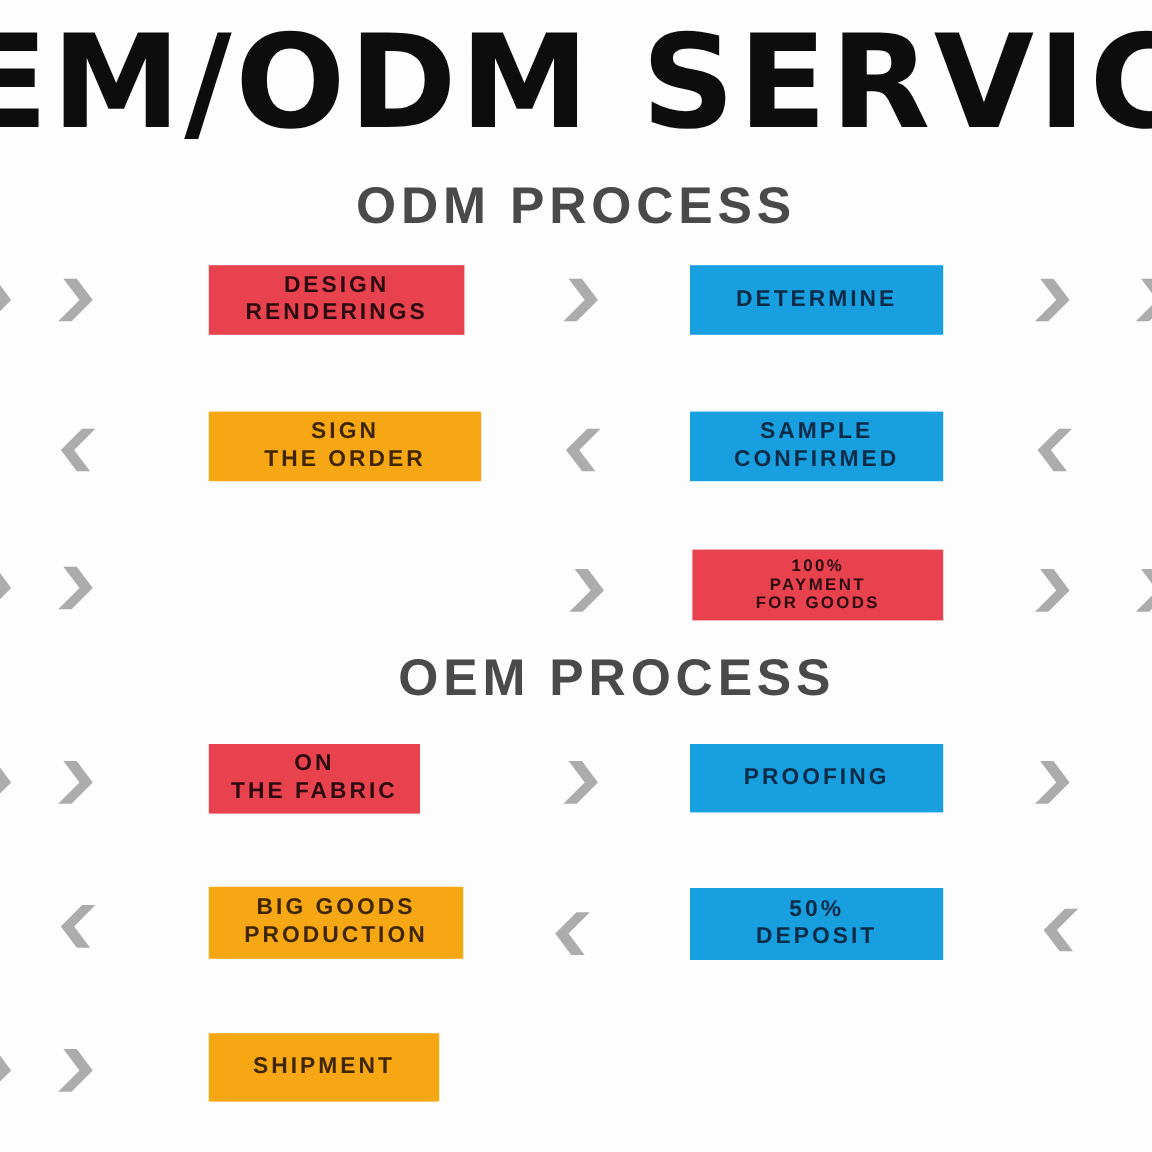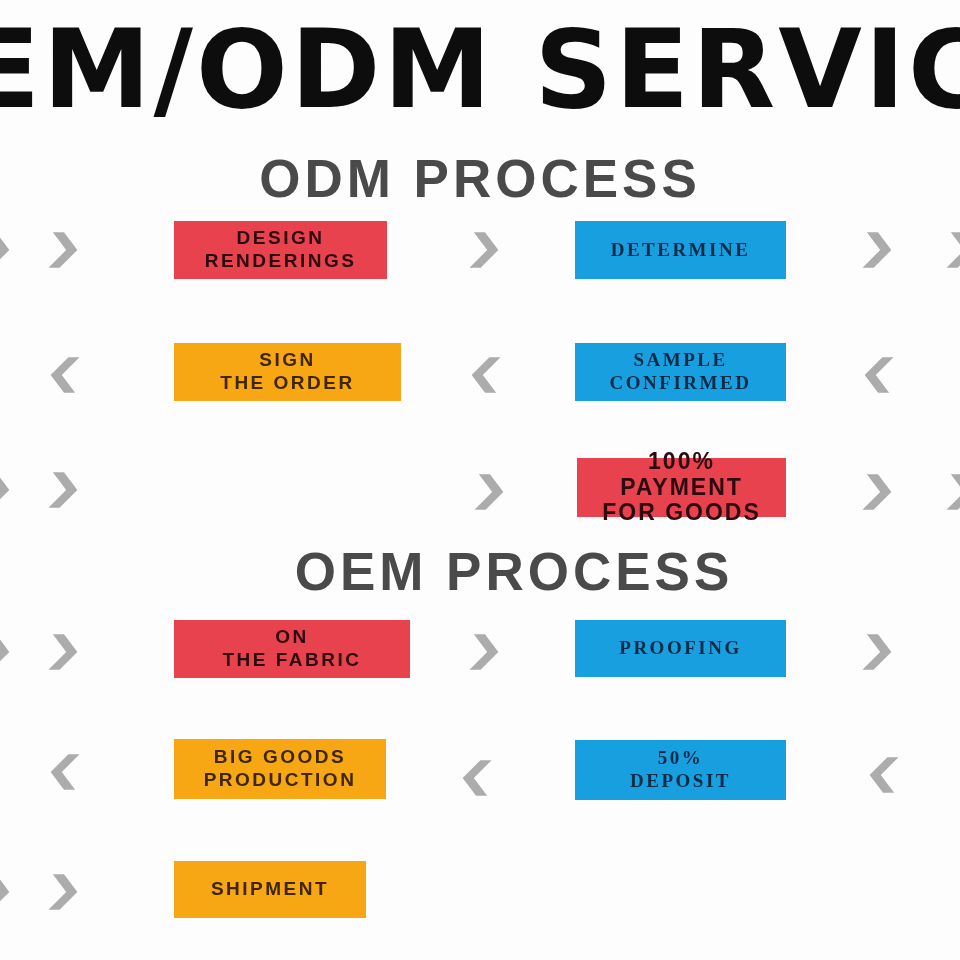--- a/index.html
+++ b/index.html
@@ -13,34 +13,34 @@
   .stage{position:absolute;top:0;left:0;width:960px;height:960px;overflow:hidden;}
 
   .title{
     position:absolute;top:6px;left:50%;transform:translateX(-50.9%);
     white-space:nowrap;font-family:"DejaVu Sans","Liberation Sans",sans-serif;
     font-weight:bold;font-size:108px;letter-spacing:3px;color:var(--c-title);
     line-height:1.18;
   }
   .section-heading{
     position:absolute;left:0;width:960px;text-align:center;
-    font-weight:bold;font-size:53px;letter-spacing:4px;color:var(--c-heading);
+    font-weight:bold;font-size:43px;letter-spacing:4px;color:var(--c-heading);
   }
   .heading-odm{top:148px;}
   .heading-oem{top:541px;padding-left:34px;}
 
   .box{
     position:absolute;display:flex;align-items:center;justify-content:center;
     text-align:center;font-weight:bold;font-size:19px;letter-spacing:2.5px;
     line-height:1.2;white-space:pre-line;
   }
-  .box.small{font-size:23px;line-height:1.12;letter-spacing:2px;}
+  .box.small{font-size:14px;line-height:1.12;letter-spacing:2px;}
   .c-red{background:var(--c-red);color:var(--c-red-text);}
   .c-orange{background:var(--c-orange);color:var(--c-orange-text);}
-  .c-blue{background:var(--c-blue);color:var(--c-blue-text);font-family:Liberation Serif, serif;}
+  .c-blue{background:var(--c-blue);color:var(--c-blue-text);}
 
   .arrow{position:absolute;width:36px;height:40px;}
   .arrow svg{width:100%;height:100%;display:block;}
   .arrow.right{transform:skewX(-7deg);}
   .arrow.left{transform:skewX(-7deg) scaleX(-1);}
   .arrow path{fill:var(--c-arrow);}
 </style>
 </head>
 <body>
 
@@ -133,21 +133,21 @@
   <span class="arrow right" style="left:-22px;top:632px">
       <svg viewBox="0 0 32 36" xmlns="http://www.w3.org/2000/svg">
   <path d="M4 2 L14 2 L28 18 L14 34 L4 34 L18 18 Z"></path>
 </svg>
     </span>
   <span class="arrow right" style="left:46px;top:632px">
       <svg viewBox="0 0 32 36" xmlns="http://www.w3.org/2000/svg">
   <path d="M4 2 L14 2 L28 18 L14 34 L4 34 L18 18 Z"></path>
 </svg>
     </span>
-  <div class="box c-red" style="left:174px;top:620px;width:236px;height:58px">ON
+  <div class="box c-red" style="left:174px;top:620px;width:176px;height:58px">ON
 THE FABRIC</div>
   <span class="arrow right" style="left:467px;top:632px">
       <svg viewBox="0 0 32 36" xmlns="http://www.w3.org/2000/svg">
   <path d="M4 2 L14 2 L28 18 L14 34 L4 34 L18 18 Z"></path>
 </svg>
     </span>
   <div class="box c-blue" style="left:575px;top:620px;width:211px;height:57px">PROOFING</div>
   <span class="arrow right" style="left:860px;top:632px">
       <svg viewBox="0 0 32 36" xmlns="http://www.w3.org/2000/svg">
   <path d="M4 2 L14 2 L28 18 L14 34 L4 34 L18 18 Z"></path>

